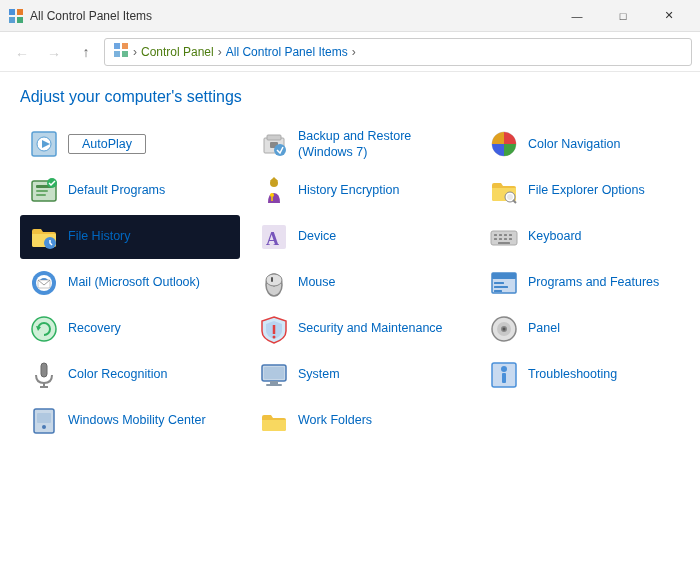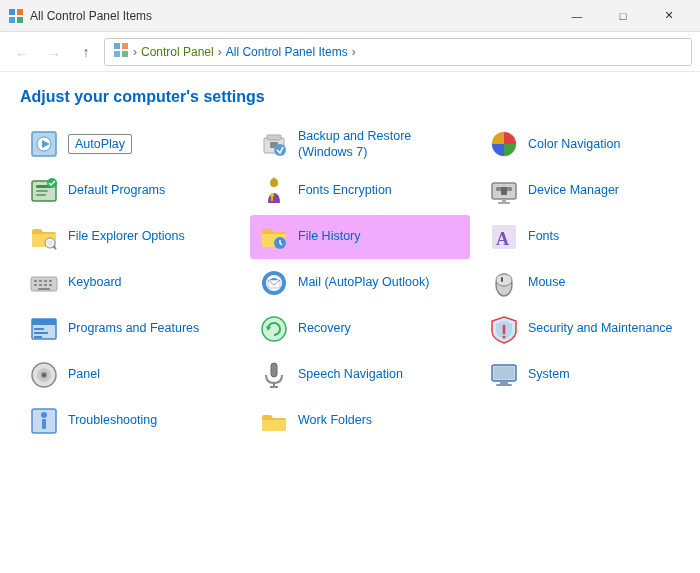--- a/index.html
+++ b/index.html
@@ -94,39 +94,39 @@
     
     .main-content {
       padding: 16px 20px;
       height: calc(573px - 72px);
       overflow-y: auto;
     }
     .page-title {
       font-size: 16px;
       color: #0067c0;
       margin-bottom: 16px;
-      font-weight: 700;
+      font-weight: 400;
     }
 
     
     .items-grid {
       display: grid;
       grid-template-columns: repeat(3, 220px);
       gap: 2px 10px;
     }
     .item {
       display: flex;
       align-items: center;
       padding: 6px 8px;
       cursor: pointer;
       border-radius: 3px;
       gap: 8px;
       min-height: 44px;
     }
-    .item.highlighted { background: #f0abfc; }
+    .item.highlighted { background: #0f172a; }
     .item-icon {
       width: 32px;
       height: 32px;
       flex-shrink: 0;
       display: flex;
       align-items: center;
       justify-content: center;
       font-size: 22px;
     }
     .item-label {
@@ -187,21 +187,21 @@
   <div class="items-grid">
 
     <div class="item">
       <div class="item-icon">
         <svg viewBox="0 0 32 32" xmlns="http://www.w3.org/2000/svg">
           <rect x="4" y="4" width="24" height="24" rx="2" fill="#b8d4e8" stroke="#5a9fd4" stroke-width="1.5"></rect>
           <circle cx="16" cy="16" r="7" fill="#fff" stroke="#5a9fd4" stroke-width="1"></circle>
           <polygon points="14,12 22,16 14,20" fill="#5a9fd4"></polygon>
         </svg>
       </div>
-      <span class="item-label" style="border:1px solid #888;padding:1px 6px;border-radius:2px;">AutoPlay</span>
+      <span class="item-label" style="border:1px solid #888;padding:1px 13px;border-radius:2px;">AutoPlay</span>
     </div>
 
     <div class="item">
       <div class="item-icon">
         <svg viewBox="0 0 32 32" xmlns="http://www.w3.org/2000/svg">
           <rect x="6" y="10" width="20" height="15" rx="1" fill="#e0e0e0" stroke="#aaa" stroke-width="1"></rect>
           <rect x="9" y="7" width="14" height="5" rx="1" fill="#ccc" stroke="#aaa" stroke-width="1"></rect>
           <rect x="12" y="14" width="8" height="6" rx="1" fill="#888"></rect>
           <circle cx="22" cy="22" r="6" fill="#5a9fd4"></circle>
           <polyline points="19,22 22,25 25,19" fill="none" stroke="#fff" stroke-width="1.5"></polyline>
@@ -241,36 +241,23 @@
       <div class="item-icon">
         <svg viewBox="0 0 32 32" xmlns="http://www.w3.org/2000/svg">
 
           <circle cx="16" cy="8" r="4" fill="#c8a020"></circle>
           <path d="M10 28 Q10 18 16 18 Q22 18 22 28Z" fill="#8844aa"></path>
           <polygon points="12,6 16,2 20,6" fill="#c8a020"></polygon>
           <circle cx="14" cy="20" r="2" fill="#ffcc00"></circle>
           <line x1="14" y1="22" x2="14" y2="26" stroke="#ffcc00" stroke-width="1.5"></line>
         </svg>
       </div>
-      <span class="item-label">Fonts Encryption</span>
-    </div>
-
-    <div class="item">
-      <div class="item-icon">
-        <svg viewBox="0 0 32 32" xmlns="http://www.w3.org/2000/svg">
-          <rect x="4" y="8" width="24" height="16" rx="2" fill="#d0d0d0" stroke="#888" stroke-width="1.5"></rect>
-          <rect x="8" y="12" width="6" height="4" rx="1" fill="#888"></rect>
-          <rect x="18" y="12" width="6" height="4" rx="1" fill="#888"></rect>
-          <rect x="13" y="12" width="6" height="8" rx="1" fill="#666"></rect>
-          <rect x="14" y="24" width="4" height="3" fill="#aaa"></rect>
-          <rect x="10" y="27" width="12" height="2" rx="1" fill="#aaa"></rect>
-        </svg>
-      </div>
-      <span class="item-label">Device Manager</span>
-    </div>
+      <span class="item-label">History Encryption</span>
+    </div>
+
 
     <div class="item">
       <div class="item-icon">
         <svg viewBox="0 0 32 32" xmlns="http://www.w3.org/2000/svg">
           <path d="M4 10 Q4 8 6 8 L13 8 L15 11 L26 11 Q28 11 28 13 L28 24 Q28 26 26 26 L6 26 Q4 26 4 24 Z" fill="#f0c040"></path>
           <path d="M4 13 L28 13 L28 24 Q28 26 26 26 L6 26 Q4 26 4 24 Z" fill="#f8d860"></path>
           <circle cx="22" cy="22" r="5" fill="#fff" stroke="#888" stroke-width="1"></circle>
           <circle cx="22" cy="22" r="3" fill="#e8e8e8"></circle>
           <line x1="25" y1="25" x2="28" y2="28" stroke="#888" stroke-width="2"></line>
         </svg>
@@ -290,21 +277,21 @@
       <span class="item-label">File History</span>
     </div>
 
     <div class="item">
       <div class="item-icon">
         <svg viewBox="0 0 32 32" xmlns="http://www.w3.org/2000/svg">
           <rect x="4" y="4" width="24" height="24" rx="2" fill="#e8e0f0"></rect>
           <text x="8" y="24" font-size="18" font-weight="bold" fill="#7755bb" font-family="serif">A</text>
         </svg>
       </div>
-      <span class="item-label">Fonts</span>
+      <span class="item-label">Device</span>
     </div>
 
     <div class="item">
       <div class="item-icon">
         <svg viewBox="0 0 32 32" xmlns="http://www.w3.org/2000/svg">
           <rect x="3" y="10" width="26" height="14" rx="2" fill="#d0d0d0" stroke="#aaa" stroke-width="1"></rect>
           <rect x="6" y="13" width="3" height="2" rx="0.5" fill="#888"></rect>
           <rect x="11" y="13" width="3" height="2" rx="0.5" fill="#888"></rect>
           <rect x="16" y="13" width="3" height="2" rx="0.5" fill="#888"></rect>
           <rect x="21" y="13" width="3" height="2" rx="0.5" fill="#888"></rect>
@@ -321,21 +308,21 @@
     <div class="item">
       <div class="item-icon">
         <svg viewBox="0 0 32 32" xmlns="http://www.w3.org/2000/svg">
           <circle cx="16" cy="16" r="12" fill="#4a90d9"></circle>
           <circle cx="16" cy="16" r="8" fill="#fff"></circle>
           <circle cx="16" cy="16" r="5" fill="#4a90d9"></circle>
           <rect x="10" y="13" width="12" height="8" rx="1" fill="#fff" stroke="#888" stroke-width="0.5"></rect>
           <polyline points="10,13 16,18 22,13" fill="none" stroke="#888" stroke-width="0.8"></polyline>
         </svg>
       </div>
-      <span class="item-label">Mail (AutoPlay Outlook)</span>
+      <span class="item-label">Mail (Microsoft Outlook)</span>
     </div>
 
     <div class="item">
       <div class="item-icon">
         <svg viewBox="0 0 32 32" xmlns="http://www.w3.org/2000/svg">
           <ellipse cx="16" cy="18" rx="8" ry="11" fill="#d0d0d0" stroke="#888" stroke-width="1.5"></ellipse>
           <line x1="16" y1="8" x2="16" y2="20" stroke="#888" stroke-width="1"></line>
           <ellipse cx="16" cy="13" rx="8" ry="6" fill="#e0e0e0" stroke="#888" stroke-width="1"></ellipse>
           <rect x="13" y="10" width="2" height="5" rx="1" fill="#555"></rect>
         </svg>
@@ -394,21 +381,21 @@
 
     <div class="item">
       <div class="item-icon">
         <svg viewBox="0 0 32 32" xmlns="http://www.w3.org/2000/svg">
           <rect x="13" y="4" width="6" height="14" rx="3" fill="#888" stroke="#666" stroke-width="1"></rect>
           <path d="M8 16 Q8 24 16 24 Q24 24 24 16" fill="none" stroke="#888" stroke-width="2"></path>
           <line x1="16" y1="24" x2="16" y2="28" stroke="#888" stroke-width="2"></line>
           <line x1="12" y1="28" x2="20" y2="28" stroke="#888" stroke-width="2"></line>
         </svg>
       </div>
-      <span class="item-label">Speech Navigation</span>
+      <span class="item-label">Color Recognition</span>
     </div>
 
     <div class="item">
       <div class="item-icon">
         <svg viewBox="0 0 32 32" xmlns="http://www.w3.org/2000/svg">
           <rect x="4" y="6" width="24" height="16" rx="2" fill="#c8d8e8" stroke="#4a7ab5" stroke-width="1.5"></rect>
           <rect x="6" y="8" width="20" height="12" rx="1" fill="#b0c8e0"></rect>
           <rect x="12" y="22" width="8" height="3" fill="#8899aa"></rect>
           <rect x="8" y="25" width="16" height="2" rx="1" fill="#8899aa"></rect>
         </svg>
@@ -421,20 +408,30 @@
       <div class="item-icon">
         <svg viewBox="0 0 32 32" xmlns="http://www.w3.org/2000/svg">
           <rect x="4" y="4" width="24" height="24" rx="2" fill="#c8daf0" stroke="#4a90d9" stroke-width="1.5"></rect>
           <circle cx="16" cy="10" r="3" fill="#4a90d9"></circle>
           <rect x="14" y="14" width="4" height="10" rx="1" fill="#4a90d9"></rect>
         </svg>
       </div>
       <span class="item-label">Troubleshooting</span>
     </div>
 
+    <div class="item">
+      <div class="item-icon">
+        <svg viewBox="0 0 32 32" xmlns="http://www.w3.org/2000/svg">
+          <rect x="6" y="4" width="20" height="24" rx="2" fill="#c8d8e8" stroke="#4a7ab5" stroke-width="1.5"></rect>
+          <rect x="9" y="8" width="14" height="10" rx="1" fill="#b0c8e0"></rect>
+          <circle cx="16" cy="22" r="2" fill="#4a7ab5"></circle>
+        </svg>
+      </div>
+      <span class="item-label">Windows Mobility Center</span>
+    </div>
 
 
     <div class="item">
       <div class="item-icon">
         <svg viewBox="0 0 32 32" xmlns="http://www.w3.org/2000/svg">
           <path d="M4 12 Q4 10 6 10 L13 10 L15 13 L26 13 Q28 13 28 15 L28 24 Q28 26 26 26 L6 26 Q4 26 4 24 Z" fill="#f0c040"></path>
           <path d="M4 15 L28 15 L28 24 Q28 26 26 26 L6 26 Q4 26 4 24 Z" fill="#f8d860"></path>
         </svg>
       </div>
       <span class="item-label">Work Folders</span>

